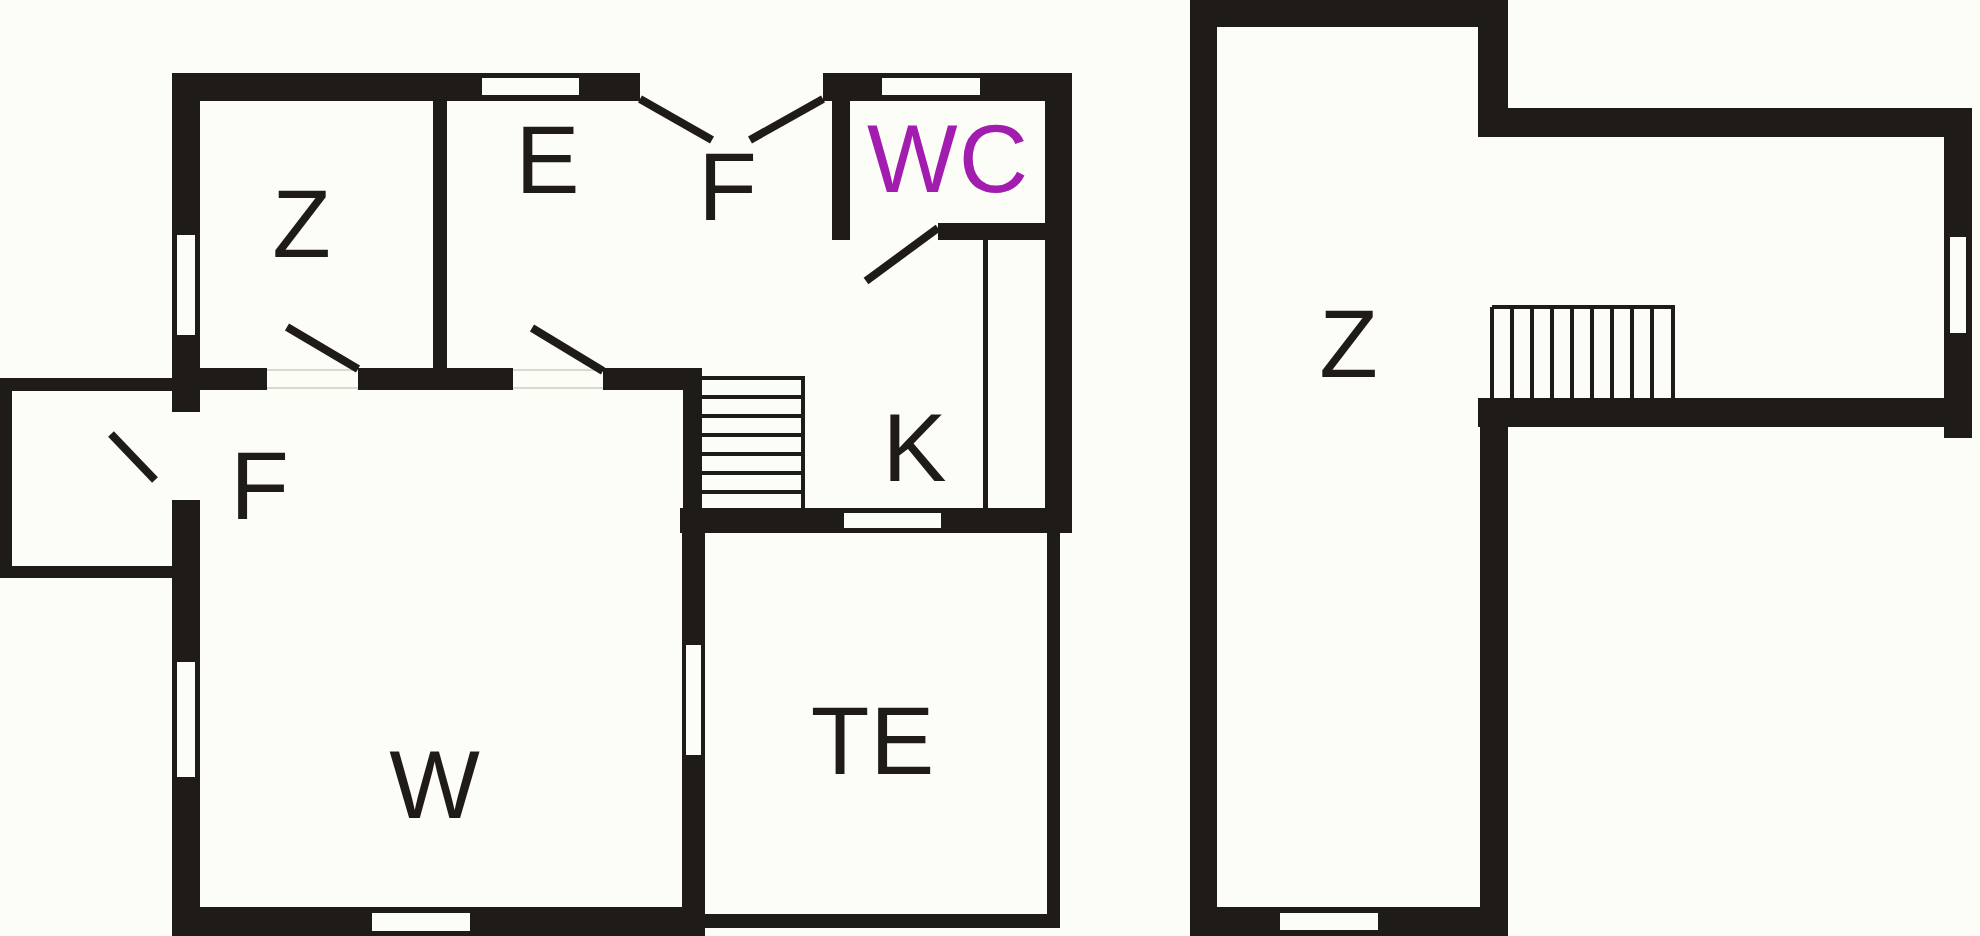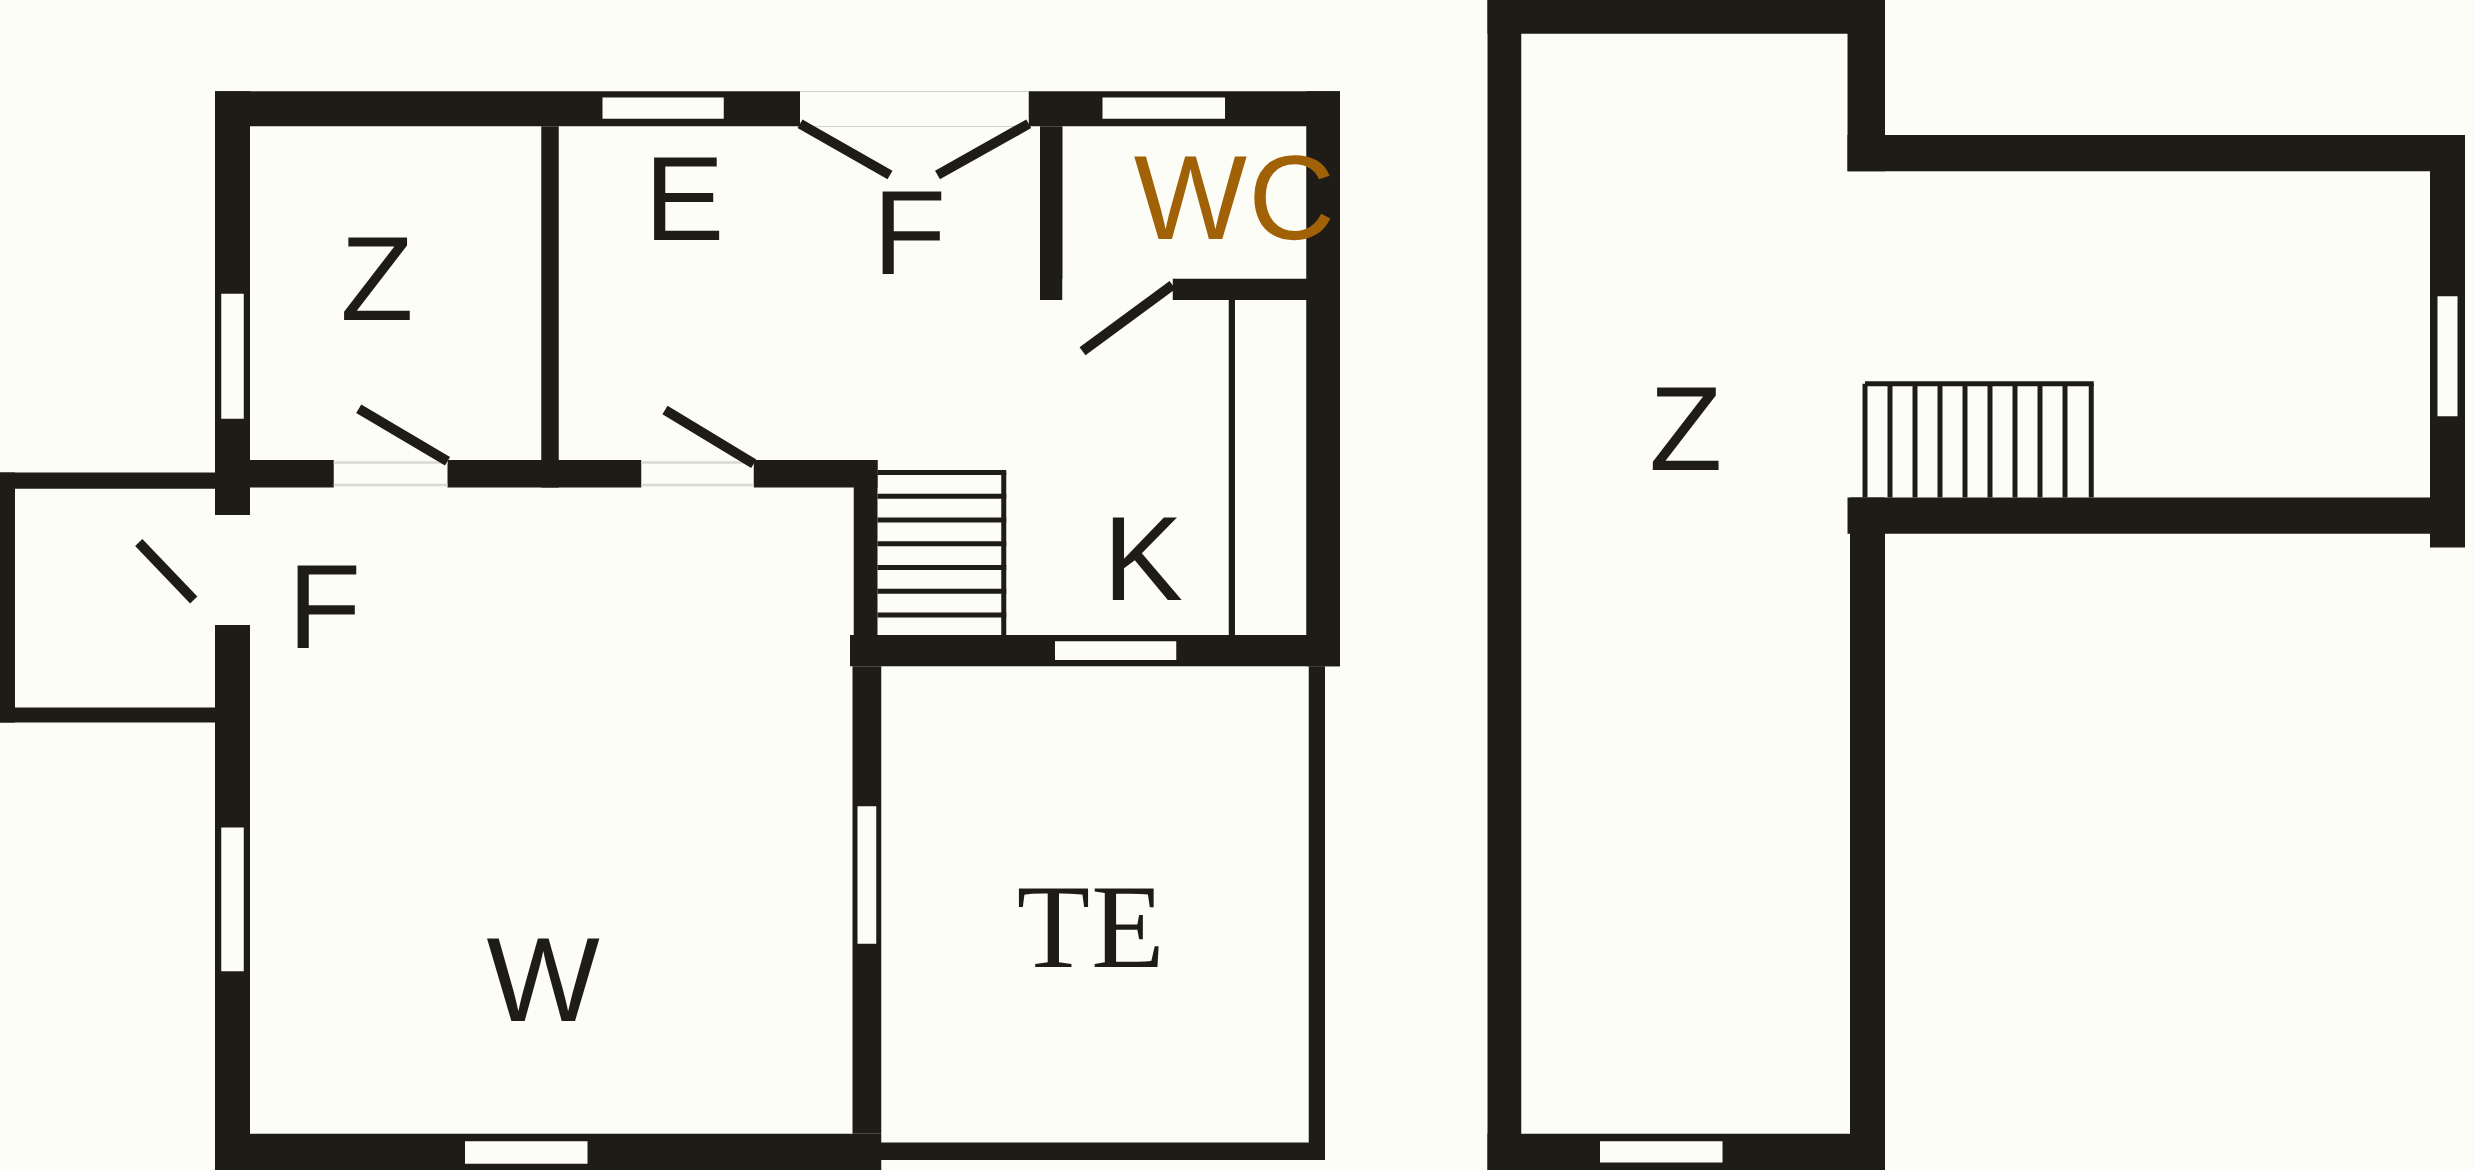--- a/index.html
+++ b/index.html
@@ -115,20 +115,20 @@
       <line x1="823" y1="99" x2="750" y2="140" stroke="#1f1c18" stroke-width="8"></line>
       <line x1="358" y1="369" x2="287" y2="327" stroke="#1f1c18" stroke-width="8"></line>
       <line x1="603" y1="371" x2="532" y2="328" stroke="#1f1c18" stroke-width="8"></line>
       <line x1="938" y1="228" x2="866" y2="281" stroke="#1f1c18" stroke-width="8"></line>
       <line x1="155" y1="480" x2="111" y2="434" stroke="#1f1c18" stroke-width="8"></line>
     </svg>
   <div id="labels-layer">
       <div class="room-label" style="left: 302px; top: 224px; color: rgb(31, 28, 24);">Z</div>
       <div class="room-label" style="left: 548px; top: 160px; color: rgb(31, 28, 24);">E</div>
       <div class="room-label" style="left: 728px; top: 187px; color: rgb(31, 28, 24);">F</div>
-      <div class="room-label" style="left: 988px; top: 159px; color: #a16207;">WC</div>
+      <div class="room-label" style="left: 948px; top: 159px; color: #a21caf;">WC</div>
       <div class="room-label" style="left: 915px; top: 448px; color: rgb(31, 28, 24);">K</div>
       <div class="room-label" style="left: 260px; top: 486px; color: rgb(31, 28, 24);">F</div>
       <div class="room-label" style="left: 435px; top: 785px; color: rgb(31, 28, 24);">W</div>
-      <div class="room-label" style="left: 873px; top: 741px; color: rgb(31, 28, 24); font-family: Liberation Serif, serif;">TE</div>
+      <div class="room-label" style="left: 873px; top: 741px; color: rgb(31, 28, 24);">TE</div>
       <div class="room-label" style="left: 1349px; top: 344px; color: rgb(31, 28, 24);">Z</div>
     </div>
 </div>
 
 </body></html>

